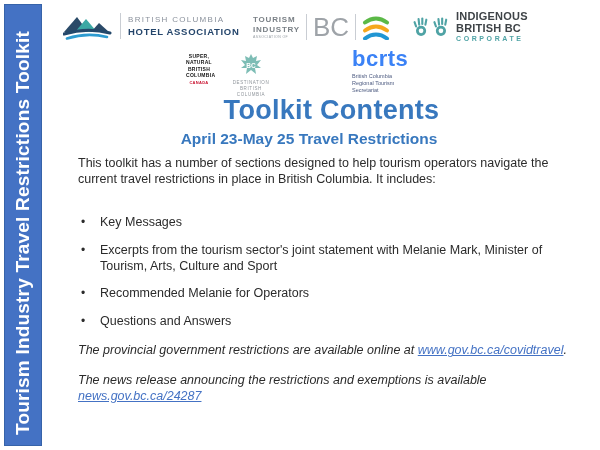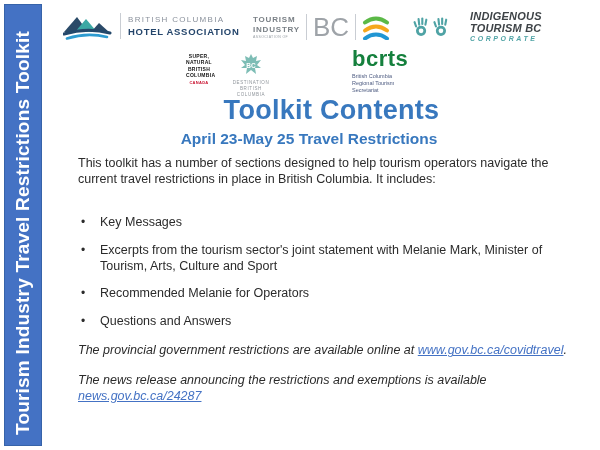--- a/index.html
+++ b/index.html
@@ -28,36 +28,36 @@
   .bcha .vdiv { width:1px; height:26px; background:#C9CDD3; }
   .bcha-l1 { font-size:8px; letter-spacing:1.3px; color:#8A919C; font-weight:500; }
   .bcha-l2 { font-size:9.5px; letter-spacing:0.7px; color:#24456B; font-weight:bold; margin-top:2px;text-align:right; }
 
   .tiabc { left:253px; top:14px; gap:6px; }
   .tiabc .vdiv { width:1px; height:26px; background:#C9CDD3; }
   .tiabc-l1, .tiabc-l2 { font-size:8px; font-weight:bold; color:#7A8086; letter-spacing:0.8px; line-height:1.15; }
   .tiabc-l3 { font-size:3.5px; color:#9AA0A6; letter-spacing:0.4px; margin-top:1px; }
   .tiabc-bc { font-size:26px; color:#9EA3A8; font-weight:400; letter-spacing:0px; line-height:1; }
 
-  .itbc { left:413px; top:11px; gap:21px;font-style:italic; }
+  .itbc { left:413px; top:11px; gap:7px; }
   .itbc-l1, .itbc-l2 { font-size:11px; font-weight:800; color:#3E4347; letter-spacing:0.2px; line-height:1.05; }
   .itbc-l3 { font-size:7px; font-weight:bold; color:#4FA3A5; letter-spacing:2.6px; margin-top:1px; }
 
   
   .supernat { left:186px; top:53px; width:26px; display:block; text-align:center; }
   .supernat div { font-size:5px; font-weight:800; color:#141414; line-height:1.25; letter-spacing:0.3px; }
   .supernat .canada { font-size:4px; color:#C8102E; margin-top:1.5px; }
 
   .destbc { left:226px; top:53px; width:50px; display:block; text-align:center; }
   .destbc .leafwrap { display:block; height:24px; }
   .destbc-l1, .destbc-l2 { font-size:4.5px; color:#8F959B; letter-spacing:0.6px; line-height:1.3; }
   .destbc-l1 { margin-top:3px; }
 
   .bcrts { left:352px; top:48px; display:block; }
-  .bcrts-word { font-size:22px; font-weight:800; color:#15803d; letter-spacing:0.5px; line-height:1; }
+  .bcrts-word { font-size:22px; font-weight:800; color:#3b82f6; letter-spacing:0.5px; line-height:1; }
   .bcrts-sub { font-size:5.5px; color:#4D5B80; line-height:1.3; margin-top:3px; }
 
   
   .title-block { position:absolute; left:42px; top:95px; width:534px; text-align:center; }
   .title { font-size:27px; font-weight:bold; color:#3878BE; letter-spacing:0.3px;padding-left:45px; }
   .subtitle { font-size:15.5px; font-weight:bold; color:#3878BE; margin-top:4px; }
 
   
   .body-block { position:absolute; left:78px; top:156px; width:489px; color:#2B2B2B; font-size:12.5px; line-height:1.25; }
   .intro { margin-bottom:28px; }
@@ -127,21 +127,21 @@
           <line x1="37" y1="15" x2="34.5" y2="8" stroke-width="3.4"></line>
           <line x1="42" y1="12" x2="41" y2="3" stroke-width="3.4"></line>
           <line x1="47" y1="11" x2="47" y2="2" stroke-width="3.4"></line>
           <line x1="52" y1="12" x2="53.5" y2="4" stroke-width="3.4"></line>
           <circle cx="45" cy="22" r="6" stroke-width="4.4"></circle>
         </g>
       </svg>
     </span>
     <span>
       <div class="itbc-l1">INDIGENOUS</div>
-      <div class="itbc-l2">TOURISM BC</div>
+      <div class="itbc-l2">BRITISH BC</div>
       <div class="itbc-l3">CORPORATE</div>
     </span>
   </div>
 
   <div class="logo supernat">
     <div>SUPER,</div>
     <div>NATURAL</div>
     <div>BRITISH</div>
     <div>COLUMBIA</div>
     <div class="canada">CANADA</div>

